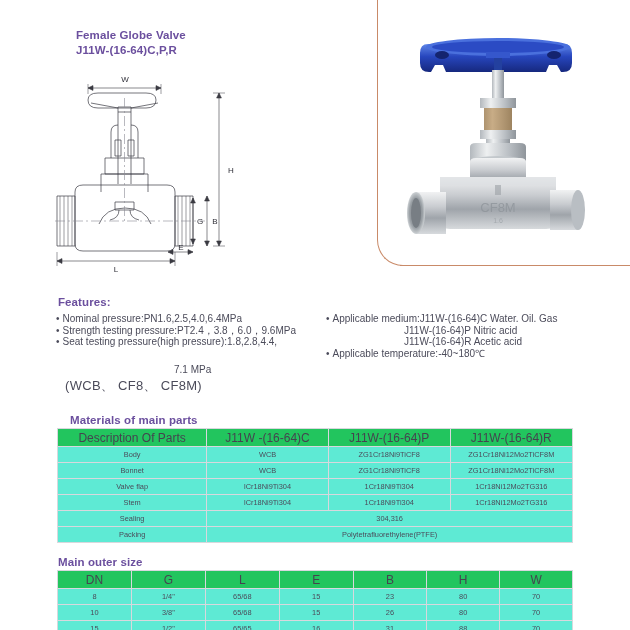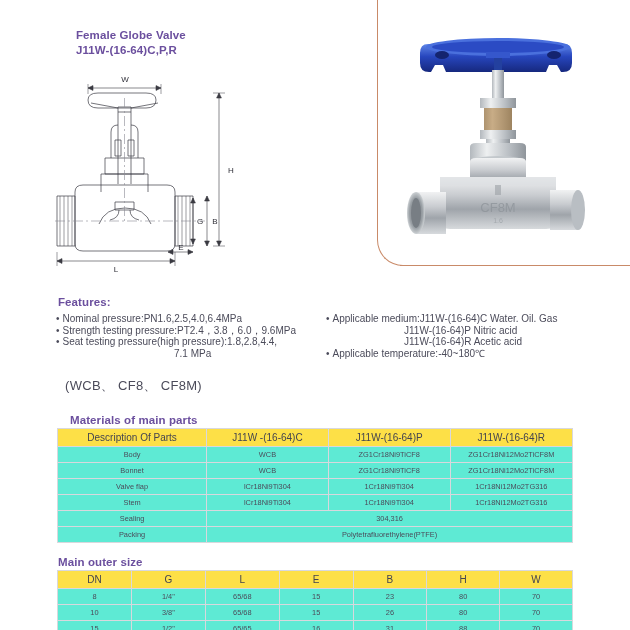--- a/index.html
+++ b/index.html
@@ -89,21 +89,21 @@
     white-space: nowrap;
   }
   #features-left { left: 56px; top: 313px; }
   #features-right { left: 326px; top: 313px; }
   .feat-item { display: block; }
   .feat-item .bullet { margin-right: 3px; }
   .feat-sub {
     display: block;
     padding-left: 78px;
   }
-  .feat-sub.indent-wide { padding-left: 118px; }
+  .feat-sub.indent-wide { padding-left: 118px; margin-top: 16px; }
   .alloy-note {
     position: absolute;
     left: 58px;
     top: 377px;
     font-size: 13px;
     color: #4b4b5a;
     letter-spacing: .3px;
     white-space: nowrap;
     margin-left: 7px;
   }
@@ -115,23 +115,23 @@
     font-size: 7.4px;
     color: #4b4b5a;
   }
   table td, table th {
     border: 1px solid #d8d8dd;
     text-align: center;
     font-weight: normal;
     padding: 0;
   }
   thead th {
-    background: #fde047;
+    background: #22c55e;
     color: #44444f;
-    font-size: 10px;
+    font-size: 12px;
     height: 17px;
   }
   tbody td { height: 15px; background: #5eead4; }
 
   #materials-table { left: 57px; top: 428px; width: 516px; }
   #size-table { left: 57px; top: 570px; width: 516px; }
 </style>
 </head>
 <body>
 

